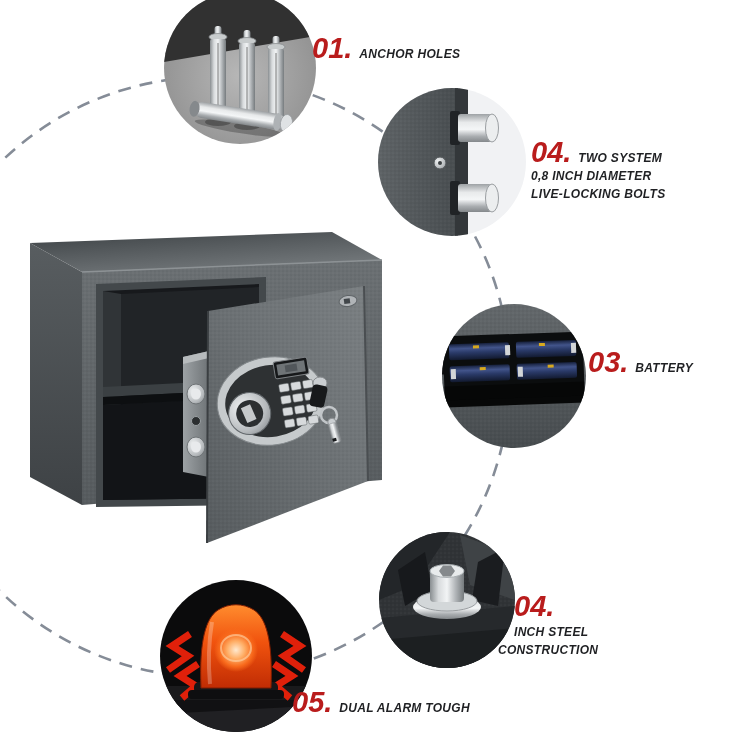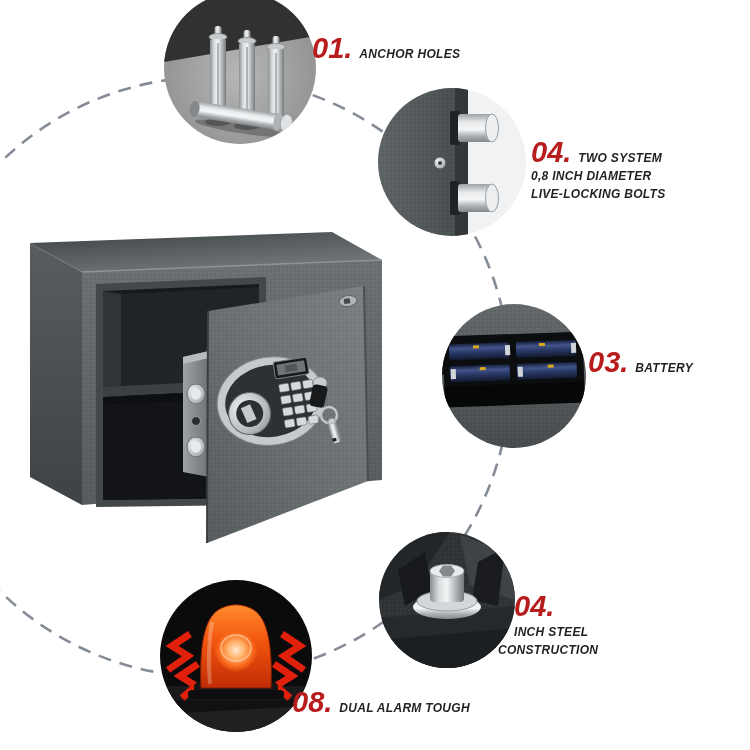--- a/index.html
+++ b/index.html
@@ -372,18 +372,18 @@
       <span class="num">04.</span>
       <span class="txt">INCH STEEL</span>
     </div>
     <div class="fline">
         <span class="txt">CONSTRUCTION</span>
       </div>
   </div>
 
   <div class="feature" id="feature-05">
     <div class="fline first">
-      <span class="num">08.</span>
+      <span class="num">05.</span>
       <span class="txt">DUAL ALARM TOUGH</span>
     </div>
   </div>
 
 </div>
 
 </body></html>

